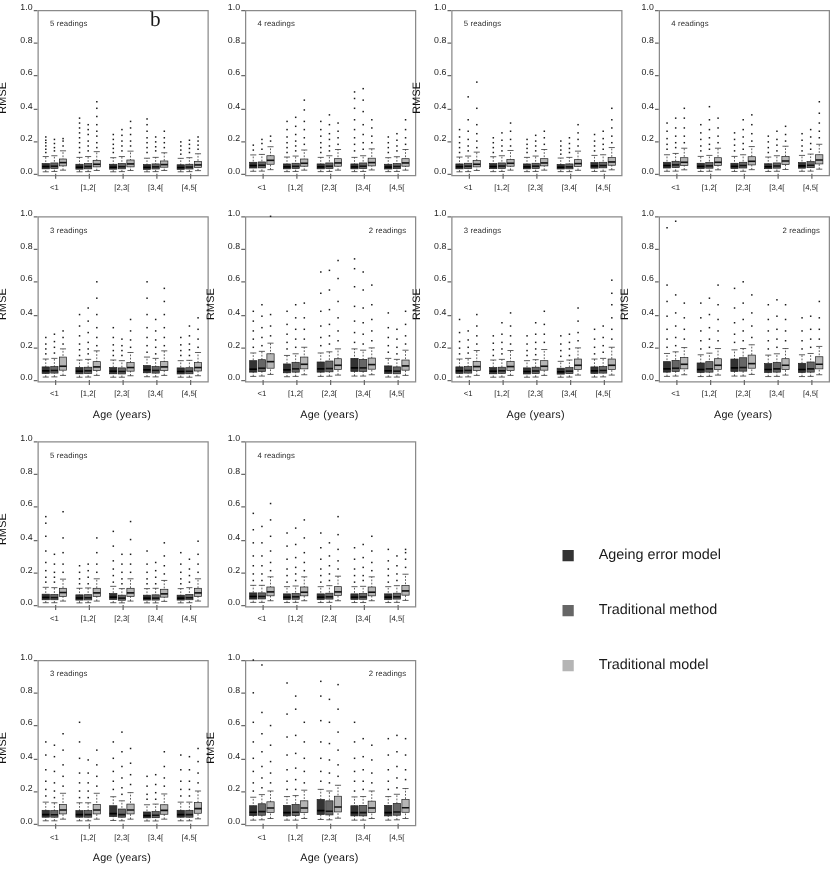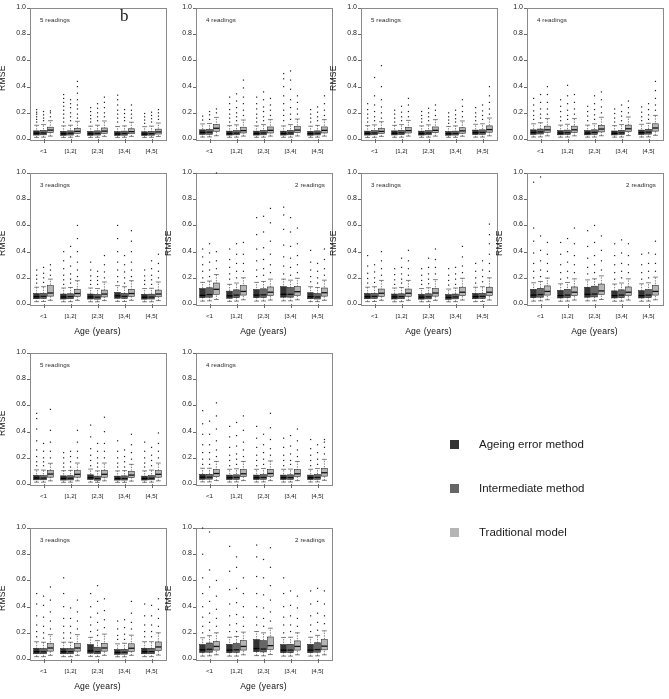--- a/index.html
+++ b/index.html
@@ -2531,25 +2531,25 @@
           <rect x="323.85499999999996" y="603.4300000000001" width="1.2" height="1.2" fill="#1a1a1a"></rect>
           <rect x="323.85499999999996" y="590.33" width="1.2" height="1.2" fill="#1a1a1a"></rect>
         </g>
       </svg>
     </div>
   </div>
 
 <div id="legend" style="left: 450px; top: 438px; width: 215px; height: 110px;">
     <div class="leg-row" style="left: 0px; top: 0px;">
       <span class="leg-swatch" style="background: rgb(51, 51, 51);"></span>
-      <span class="leg-text">Ageing error method</span>
+      <span class="leg-text">Ageing error model</span>
     </div>
     <div class="leg-row" style="left: 0px; top: 44px;">
       <span class="leg-swatch" style="background: rgb(102, 102, 102);"></span>
-      <span class="leg-text">Intermediate method</span>
+      <span class="leg-text">Traditional method</span>
     </div>
     <div class="leg-row" style="left: 0px; top: 88px;">
       <span class="leg-swatch" style="background: rgb(181, 181, 181);"></span>
       <span class="leg-text">Traditional model</span>
     </div>
   </div>
 
 <div class="panel-letter" id="figure-letter" style="left: 120px; top: 6px;">b</div>
 
 </body></html>

